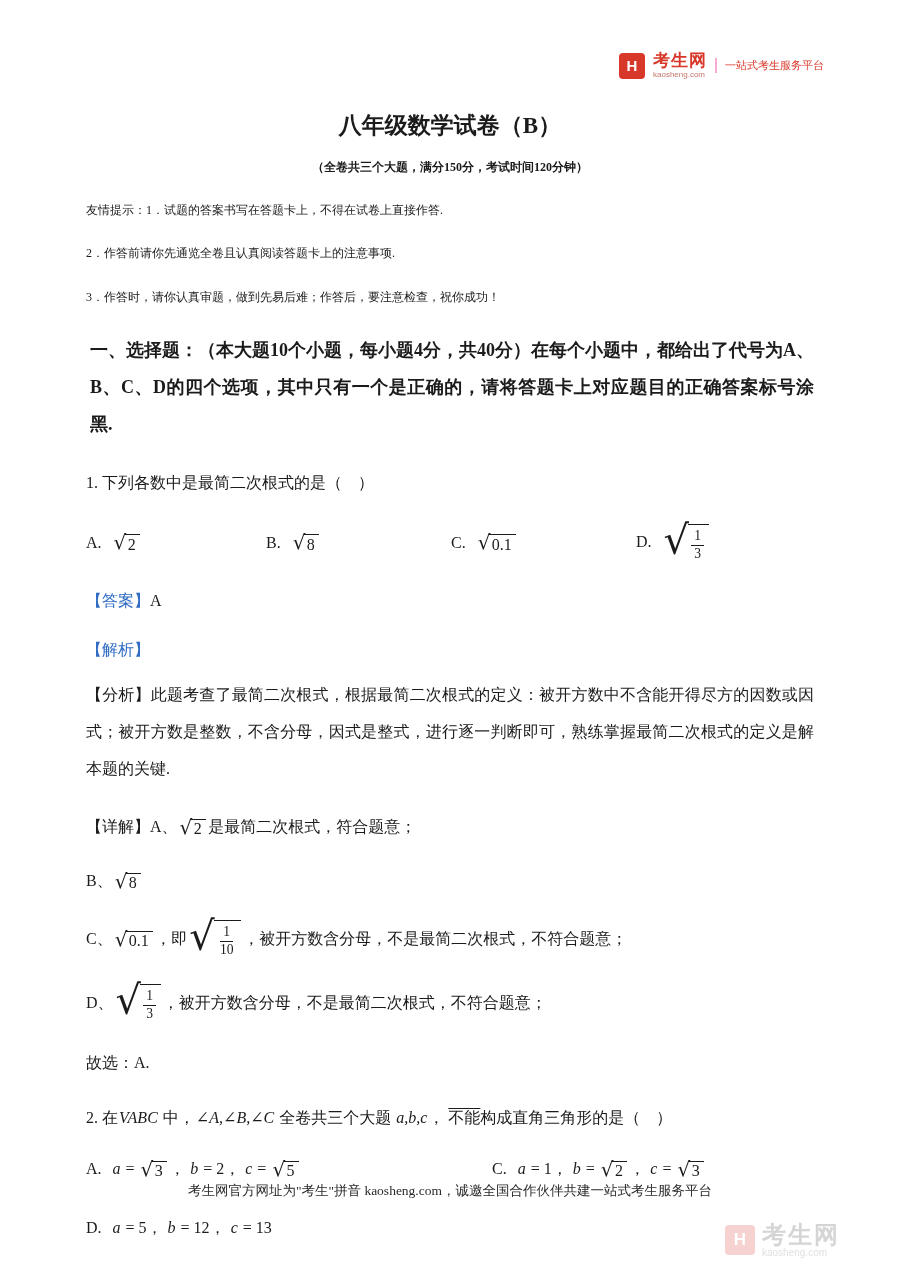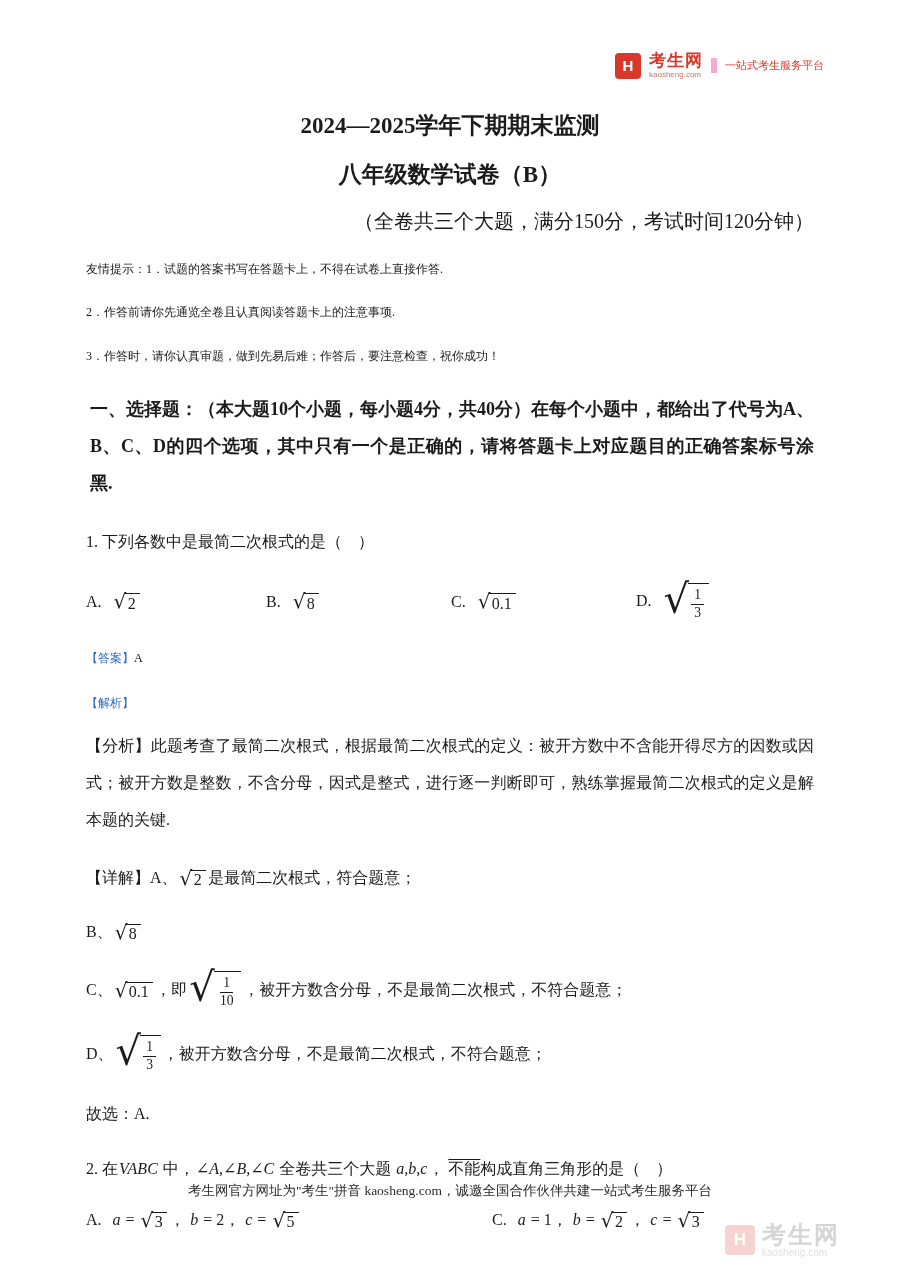--- a/index.html
+++ b/index.html
@@ -16,40 +16,40 @@
   }
 
   
   .logo{position:absolute;top:52px;right:76px;display:flex;align-items:center;gap:8px;
         font-family:"Liberation Sans","DejaVu Sans",sans-serif;}
   .logo-icon{width:26px;height:26px;background:#d8382a;border-radius:4px;display:flex;
         align-items:center;justify-content:center;color:#fff;font-weight:bold;font-size:15px;}
   .logo-col{display:flex;flex-direction:column;line-height:1.1;}
   .logo-brand{color:#d8382a;font-weight:bold;font-size:17px;letter-spacing:1px;}
   .logo-site{color:#c4766c;font-size:8px;}
-  .logo-tag{color:#d8382a;font-size:11px;padding-left:8px;border-left:6px solid #f9a8d4;}
+  .logo-tag{color:#d8382a;font-size:11px;padding-left:8px;border-left:2px solid #f9a8d4;}
 
   
   .title{font-size:23px;font-weight:bold;text-align:center;margin:0 0 18px 0;}
-  .subtitle{font-size:20px;font-weight:normal;text-align:right;margin:2px 0 24px 0;}
+  .subtitle{font-size:12px;font-weight:bold;text-align:center;margin:2px 0 24px 0;}
 
   
   .notice{font-size:12px;line-height:1.45;margin:26px 0;}
   .section-head{font-size:18px;font-weight:bold;line-height:2.05;text-align:justify;margin:10px 0 0 4px;}
 
   
   .stem{font-size:16px;margin:26px 0 0 0;line-height:1.8;}
   .opts4{display:grid;grid-template-columns:180px 185px 185px 1fr;align-items:center;
          margin:26px 0 0 0;font-size:16px;}
   .opts2{display:grid;grid-template-columns:368px 1fr;row-gap:26px;align-items:center;
          margin:26px 0 0 0;font-size:16px;gap:38px;}
   .opt{white-space:nowrap;}
   .opt-label{margin-right:10px;}
 
-  .ans{font-size:12px;margin:28px 0 0 0;}
+  .ans{font-size:16px;margin:28px 0 0 0;}
   .blue{color:#2e6bc4;}
   .para{font-size:16px;line-height:2.3;text-align:justify;margin:16px 0 0 0;}
   .mline{font-size:16px;line-height:1.9;margin:24px 0 0 0;}
 
   
   .mvar{font-family:"Liberation Serif","DejaVu Serif",serif;font-style:italic;padding:0 1px;text-align:right;}
   .emph{text-decoration:overline;}
   .sq{display:inline-flex;align-items:flex-start;vertical-align:middle;white-space:nowrap;
       position:relative;margin:0 2px;}
   .sq .sg{font-family:"DejaVu Sans",sans-serif;font-size:1.25em;line-height:0.8;margin-right:-1px;}
@@ -78,21 +78,20 @@
 
   <div class="logo">
     <span class="logo-icon">H</span>
     <span class="logo-col">
       <span class="logo-brand">考生网</span>
       <span class="logo-site">kaosheng.com</span>
     </span>
     <span class="logo-tag">一站式考生服务平台</span>
   </div>
 
-  <div class="title">2024—2025学年下期期末监测</div>
   <div class="title">八年级数学试卷（B）</div>
   <div class="subtitle">（全卷共三个大题，满分150分，考试时间120分钟）</div>
 
   <p class="notice">友情提示：1．试题的答案书写在答题卡上，不得在试卷上直接作答.</p>
   <p class="notice">2．作答前请你先通览全卷且认真阅读答题卡上的注意事项.</p>
   <p class="notice">3．作答时，请你认真审题，做到先易后难；作答后，要注意检查，祝你成功！</p>
 
   <p class="section-head">一、选择题：（本大题10个小题，每小题4分，共40分）在每个小题中，都给出了代号为A、B、C、D的四个选项，其中只有一个是正确的，请将答题卡上对应题目的正确答案标号涂黑.</p>
 
   <p class="stem">1. 下列各数中是最简二次根式的是（　）</p>

